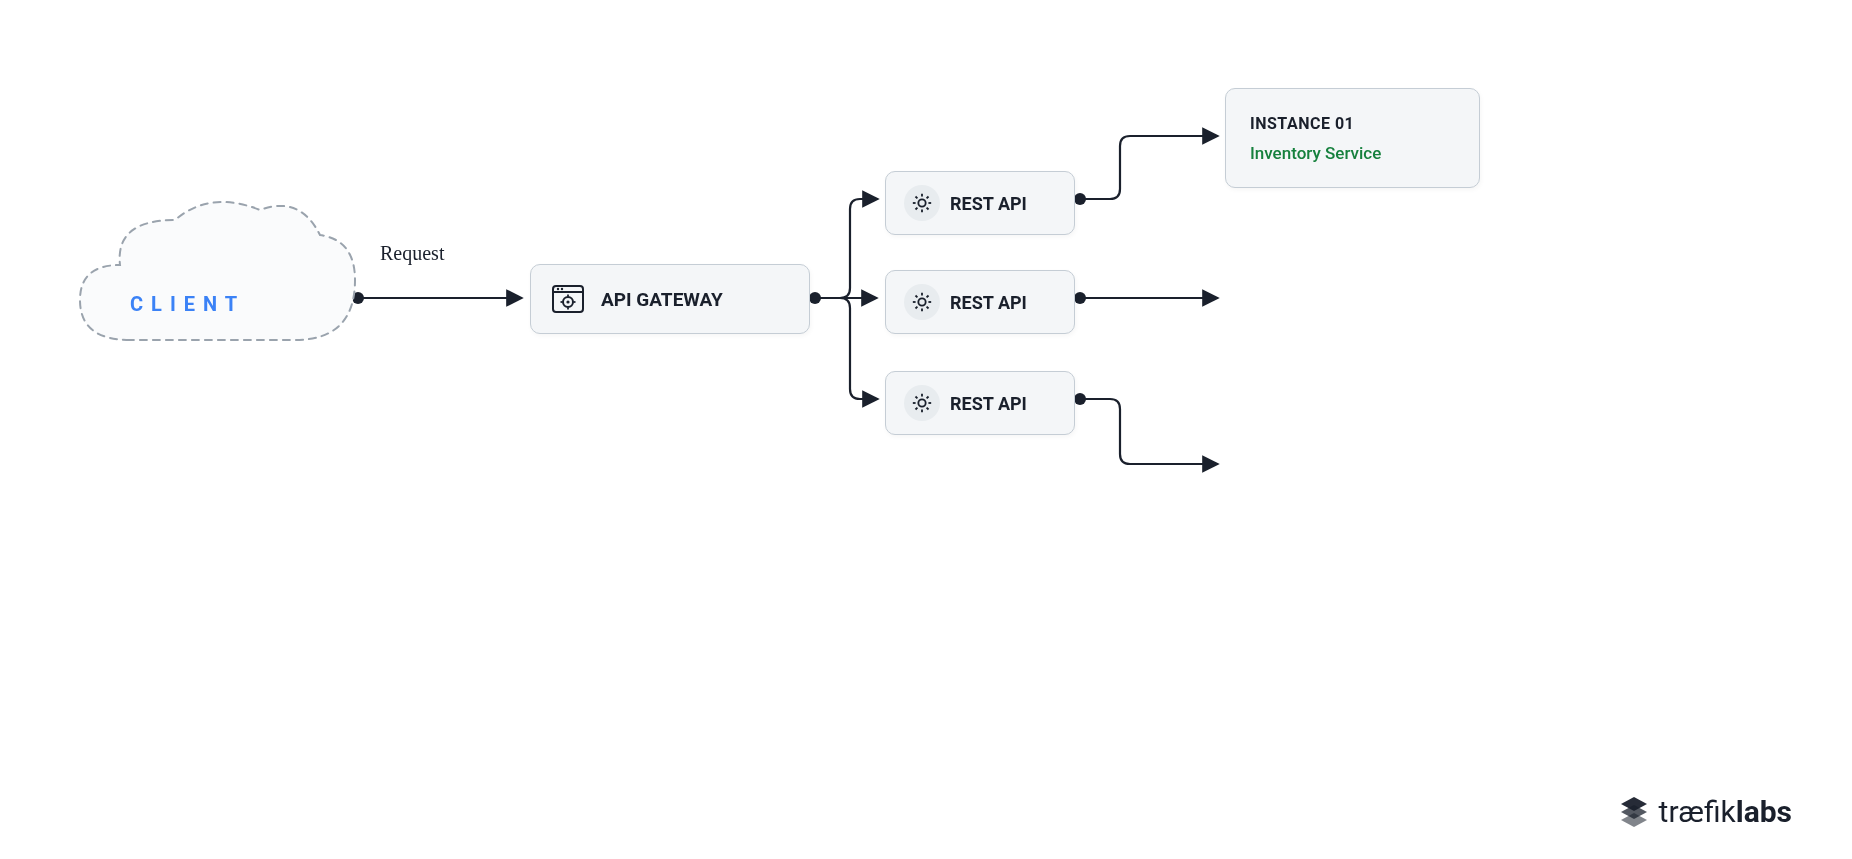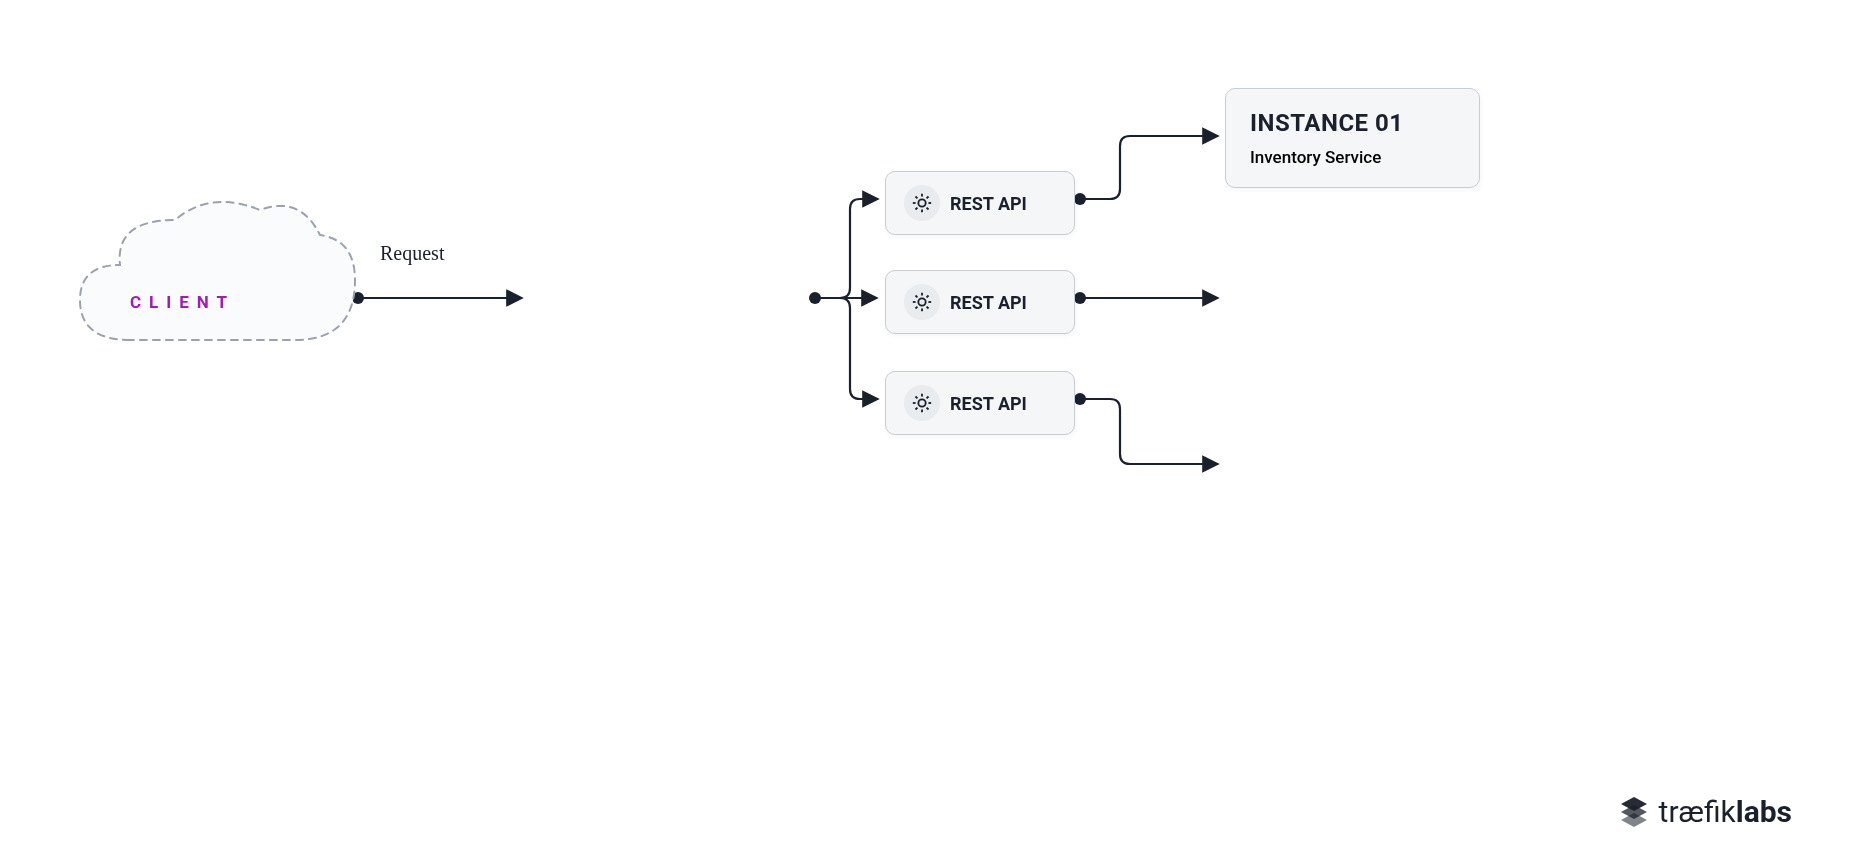--- a/index.html
+++ b/index.html
@@ -19,24 +19,24 @@
     position: absolute;
     left: 70px;
     top: 180px;
     width: 290px;
     height: 200px;
   }
   .cloud-label {
     position: absolute;
     left: 130px;
     top: 292px;
-    font-size: 17px;
+    font-size: 20px;
     font-weight: 700;
     letter-spacing: 8px;
-    color: #a21caf;
+    color: #3b82f6;
   }
   .request-label {
     position: absolute;
     left: 380px;
     top: 242px;
     font-size: 20px;
     color: #1a202c;
     font-family: Liberation Serif, serif;
   }
   .box {
@@ -84,30 +84,30 @@
   .instance-box {
     left: 1225px;
     width: 255px;
     height: 100px;
     flex-direction: column;
     align-items: flex-start;
     justify-content: center;
     padding: 16px 24px;
   }
   .instance-title {
-    font-size: 24px;
+    font-size: 16px;
     font-weight: 700;
     color: #1a202c;
     letter-spacing: 0.5px;
     margin-bottom: 10px;
   }
   .instance-sub {
     font-size: 17px;
     font-weight: 500;
-    color: #000000;
+    color: #15803d;
   }
   .brand {
     position: absolute;
     right: 60px;
     bottom: 30px;
     display: flex;
     align-items: flex-start;
     gap: 8px;
     font-size: 30px;
     color: #1a202c;
@@ -164,20 +164,39 @@
                Q 230 15 250 55
                Q 285 60 285 100
                Q 285 160 225 160
                Z" fill="#fafbfc" stroke="#9aa3ad" stroke-width="2" stroke-dasharray="7 6" stroke-linecap="round"></path>
     </svg>
   </div>
   <div class="cloud-label">CLIENT</div>
 
   <div class="request-label">Request</div>
 
+  <div class="box gateway-box">
+    <span class="gw-icon">
+      <svg width="36" height="36" viewBox="0 0 36 36">
+        <rect x="3" y="5" width="30" height="26" rx="3" fill="none" stroke="#1a202c" stroke-width="2"></rect>
+        <line x1="3" y1="11" x2="33" y2="11" stroke="#1a202c" stroke-width="2"></line>
+        <circle cx="8" cy="8" r="1.2" fill="#1a202c"></circle>
+        <circle cx="12" cy="8" r="1.2" fill="#1a202c"></circle>
+        <circle cx="18" cy="21" r="5" fill="none" stroke="#1a202c" stroke-width="2"></circle>
+        <circle cx="18" cy="21" r="1.6" fill="#1a202c"></circle>
+        <g stroke="#1a202c" stroke-width="1.8">
+          <line x1="18" y1="13.5" x2="18" y2="15.5"></line>
+          <line x1="18" y1="26.5" x2="18" y2="28.5"></line>
+          <line x1="10.5" y1="21" x2="12.5" y2="21"></line>
+          <line x1="23.5" y1="21" x2="25.5" y2="21"></line>
+        </g>
+      </svg>
+    </span>
+    <span class="gateway-label">API GATEWAY</span>
+  </div>
 
   <div class="box rest-box" style="top:171px">
     <span class="gear-circle">
       <svg width="22" height="22" viewBox="0 0 24 24">
           <circle cx="12" cy="12" r="4" fill="none" stroke="#1a202c" stroke-width="2"></circle>
           <g stroke="#1a202c" stroke-width="2">
             <line x1="12" y1="2" x2="12" y2="5"></line>
             <line x1="12" y1="19" x2="12" y2="22"></line>
             <line x1="2" y1="12" x2="5" y2="12"></line>
             <line x1="19" y1="12" x2="22" y2="12"></line>

